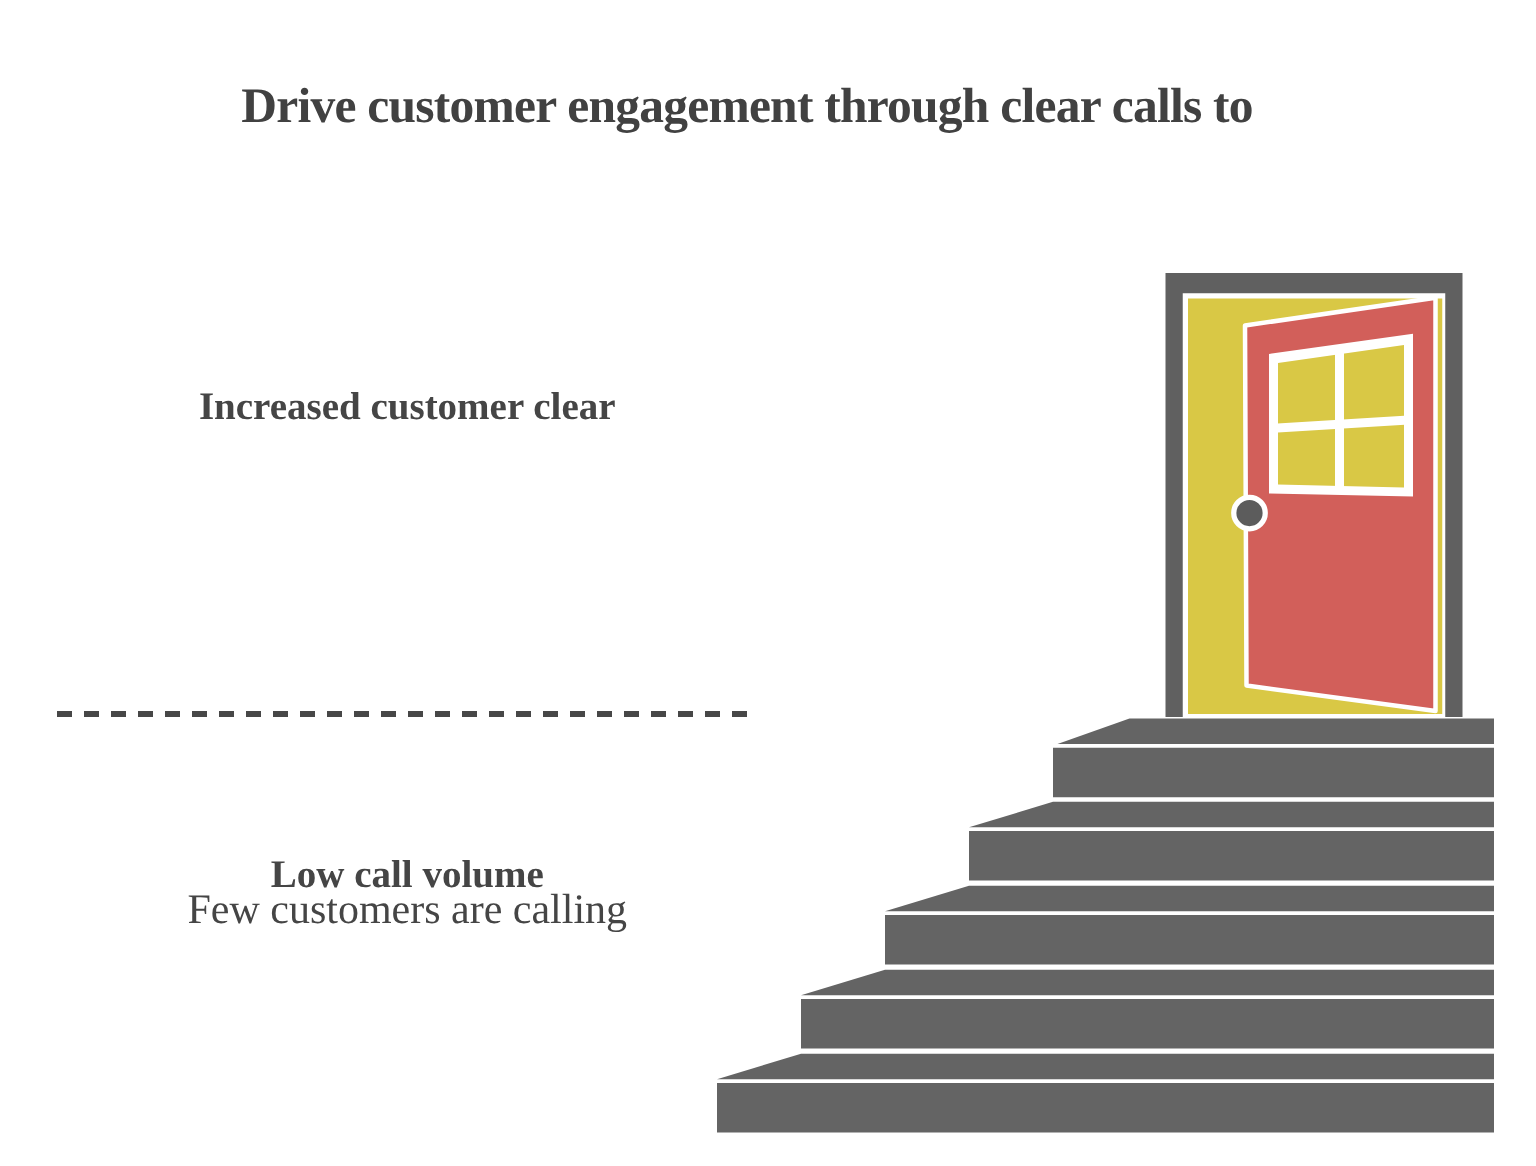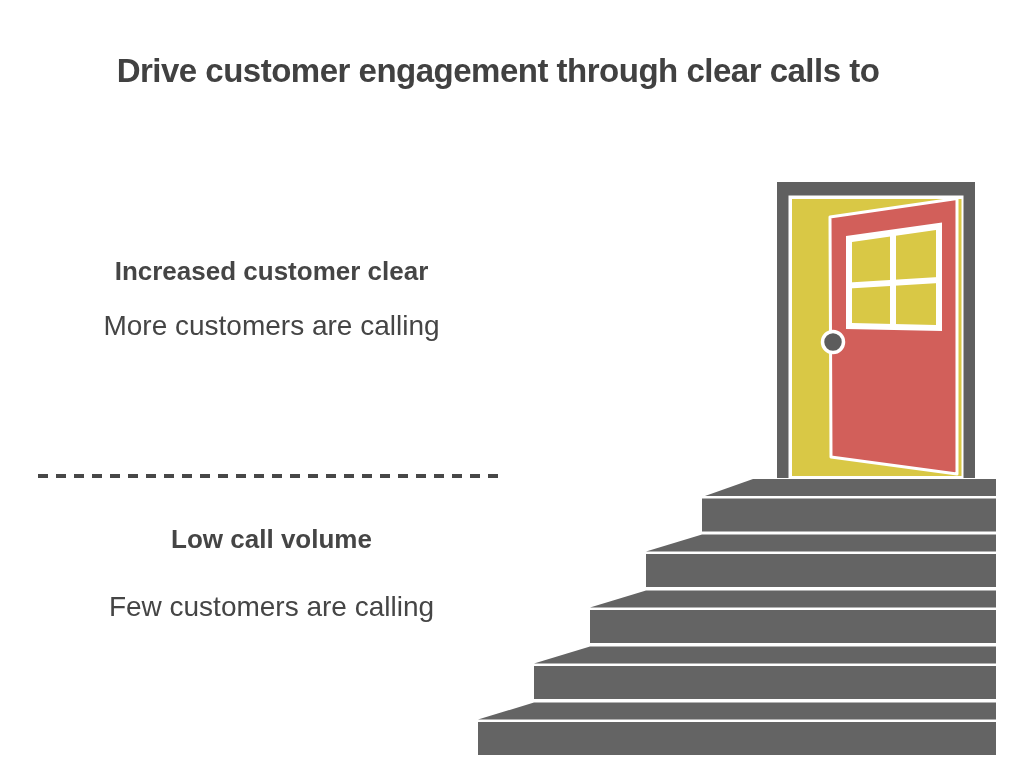--- a/index.html
+++ b/index.html
@@ -1,50 +1,49 @@
 <!DOCTYPE html>
 <html><head>
 <meta charset="utf-8">
 <style>
   html,body{margin:0;padding:0;}
   body{
     width:1024px;height:777px;position:relative;overflow:hidden;
     background:#ffffff;
     font-family:"Liberation Sans","DejaVu Sans",sans-serif;
   }
-  .canvas{position:absolute;inset:0;width:1024px;height:777px;}
+  .canvas{position:absolute;inset:0;width:1024px;height:777px;font-family:Liberation Serif, serif;}
   .title{
     position:absolute;left:0;top:46px;width:996px;
     text-align:center;font-weight:700;font-size:33px;line-height:50px;
     letter-spacing:-0.5px;color:#414141;
   }
   .txt{position:absolute;left:38px;width:467px;text-align:center;color:#454545;}
   .heading{font-weight:700;font-size:26px;line-height:32px;}
   .subtext{font-weight:400;font-size:28px;line-height:36px;}
   .h-top{top:255px;}
   .s-top{top:308px;}
-  .h-bot{top:523px;}
+  .h-bot{top:567px;}
   .s-bot{top:589px;}
   .divider{
     position:absolute;left:38px;top:474px;width:467px;height:4px;
     background:repeating-linear-gradient(to right,#474747 0 10px,transparent 10px 18px);
   }
   .illustration{position:absolute;left:0;top:0;width:1024px;height:777px;}
 </style>
 </head>
 <body>
 
 <div class="canvas">
 
   <div class="title">
     <div>Drive customer engagement through clear calls to</div>
   </div>
 
   <div class="txt heading h-top">Increased customer clear</div>
-  <div class="txt subtext s-top">More customers are calling</div>
 
   <div class="divider"></div>
 
   <div class="txt heading h-bot">Low call volume</div>
   <div class="txt subtext s-bot">Few customers are calling</div>
 
   <svg class="illustration" viewBox="0 0 1024 777">
 
     <g>
       <rect x="777" y="182" width="198" height="296" fill="#606060"></rect>

